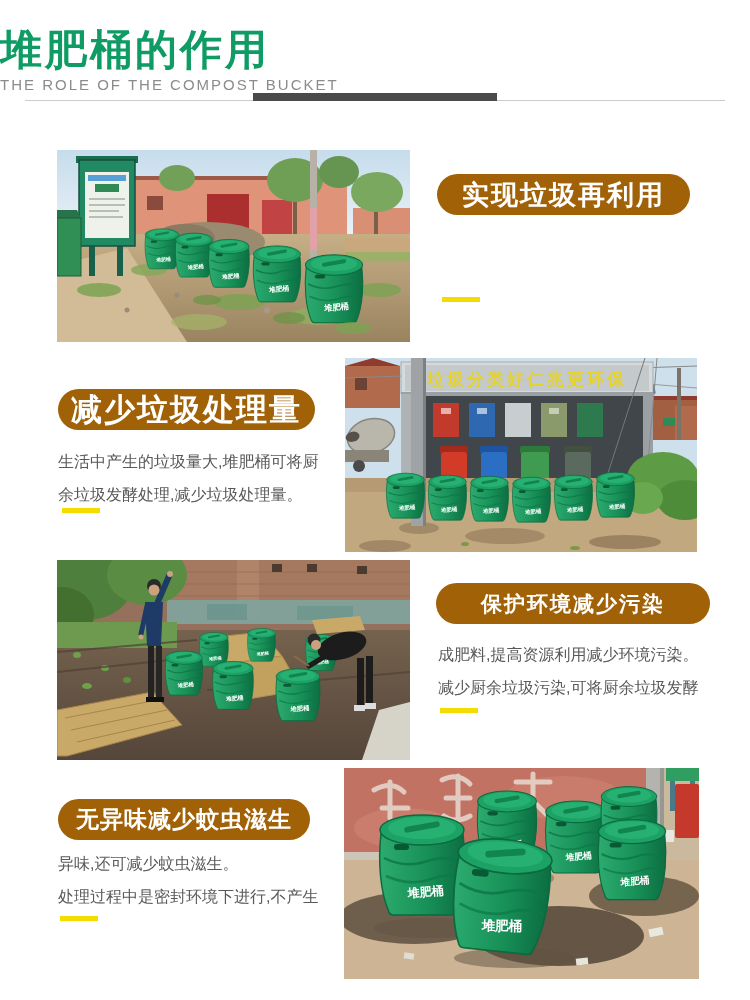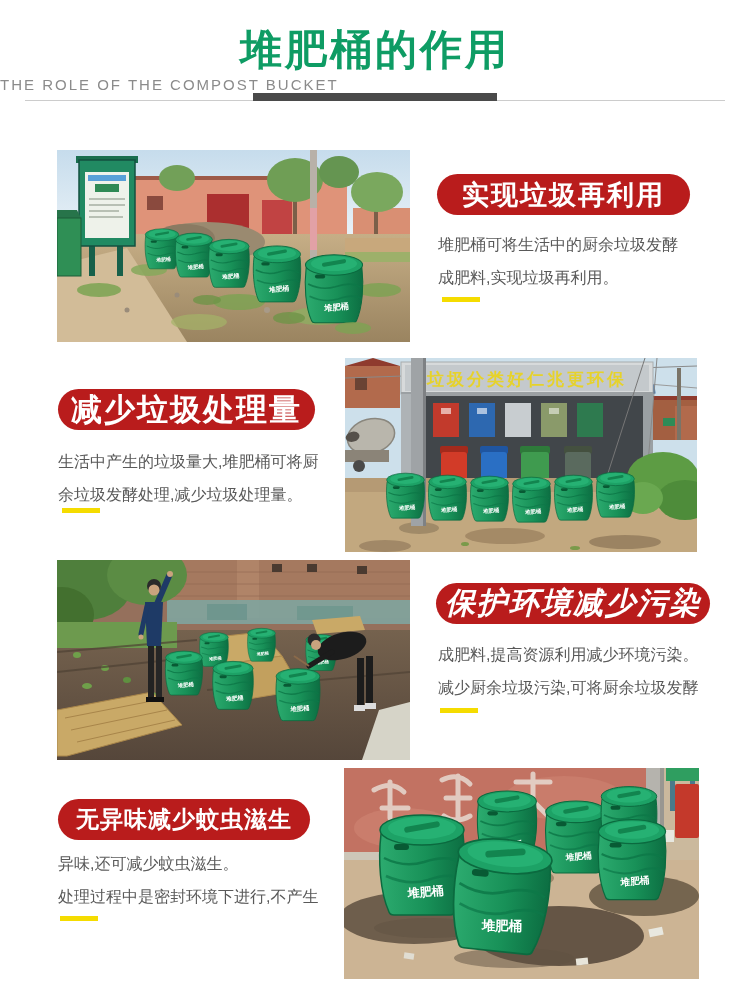--- a/index.html
+++ b/index.html
@@ -1,31 +1,31 @@
 <!DOCTYPE html>
 <html><head>
 <meta charset="utf-8">
 <style>
   html,body{margin:0;padding:0;background:#fff;}
   .frame{position:relative;width:750px;height:1000px;background:#ffffff;overflow:hidden;
          font-family:"Liberation Sans","DejaVu Sans",sans-serif;}
   
-  .page-title{position:absolute;top:22px;left:0;width:750px;text-align:center;
+  .page-title{position:absolute;top:22px;left:0;width:750px;
               font-size:42px;font-weight:900;letter-spacing:3px;color:#0E9C64;}
   .page-subtitle{position:absolute;top:76px;left:0;width:750px;text-align:left;
                  font-size:15px;letter-spacing:2px;color:#8B8B8B;}
   .hairline{position:absolute;top:100px;left:25px;width:700px;height:1px;background:#CCCCCC;}
   .dark-bar{position:absolute;top:93px;left:253px;width:244px;height:8px;background:#4A4A4A;}
   
   .badge{position:absolute;display:flex;align-items:center;justify-content:center;
-         background:#b91c1c;color:#ffffff;font-weight:bold;border-radius:21px;height:41px;
+         background:#a16207;color:#ffffff;font-weight:bold;border-radius:21px;height:41px;
          letter-spacing:2px;}
   .b1{left:437px;top:174px;width:253px;font-size:27px;}
   .b2{left:58px;top:389px;width:257px;font-size:31px;}
-  .b3{left:436px;top:583px;width:274px;font-size:30px;font-style:italic;}
+  .b3{left:436px;top:583px;width:274px;font-size:21px;}
   .b4{left:58px;top:799px;width:252px;font-size:23px;letter-spacing:1px;}
   
   .para{position:absolute;font-size:16px;line-height:33px;color:#595959;}
   .p1{left:438px;top:228px;width:276px;}
   .p2{left:58px;top:432px;width:300px;margin-top:13px;}
   .p3{left:438px;top:638px;width:276px;}
   .p4{left:58px;top:847px;width:300px;}
   
   .yline{position:absolute;width:38px;height:5px;background:#F5DC00;}
   .y1{left:442px;top:297px;} .y2{left:62px;top:508px;}
@@ -131,24 +131,20 @@
       <use href="#bkt" transform="translate(115,80) scale(0.44)"></use>
       <use href="#bkt" transform="translate(148,86) scale(0.48)"></use>
       <use href="#bkt" transform="translate(192,92) scale(0.56)"></use>
       <use href="#bkt" transform="translate(243,100) scale(0.68)"></use>
       <ellipse cx="150" cy="150" rx="14" ry="5" fill="#6f9447" opacity="0.8"></ellipse>
       <ellipse cx="232" cy="168" rx="16" ry="6" fill="#6f9447" opacity="0.8"></ellipse>
       <ellipse cx="296" cy="178" rx="18" ry="6" fill="#7da352" opacity="0.8"></ellipse>
     </svg>
   </div>
   <div class="badge b1">实现垃圾再利用</div>
-  <div class="para p1">
-    <div>堆肥桶可将生活中的厨余垃圾发酵</div>
-    <div>成肥料,实现垃圾再利用。</div>
-  </div>
   <div class="yline y1"></div>
 
   <div class="badge b2">减少垃圾处理量</div>
   <div class="para p2">
     <div>生活中产生的垃圾量大,堆肥桶可将厨</div>
     <div>余垃圾发酵处理,减少垃圾处理量。</div>
   </div>
   <div class="yline y2"></div>
   <div class="photo ph2">
     <svg viewBox="0 0 352 194" preserveAspectRatio="none">

